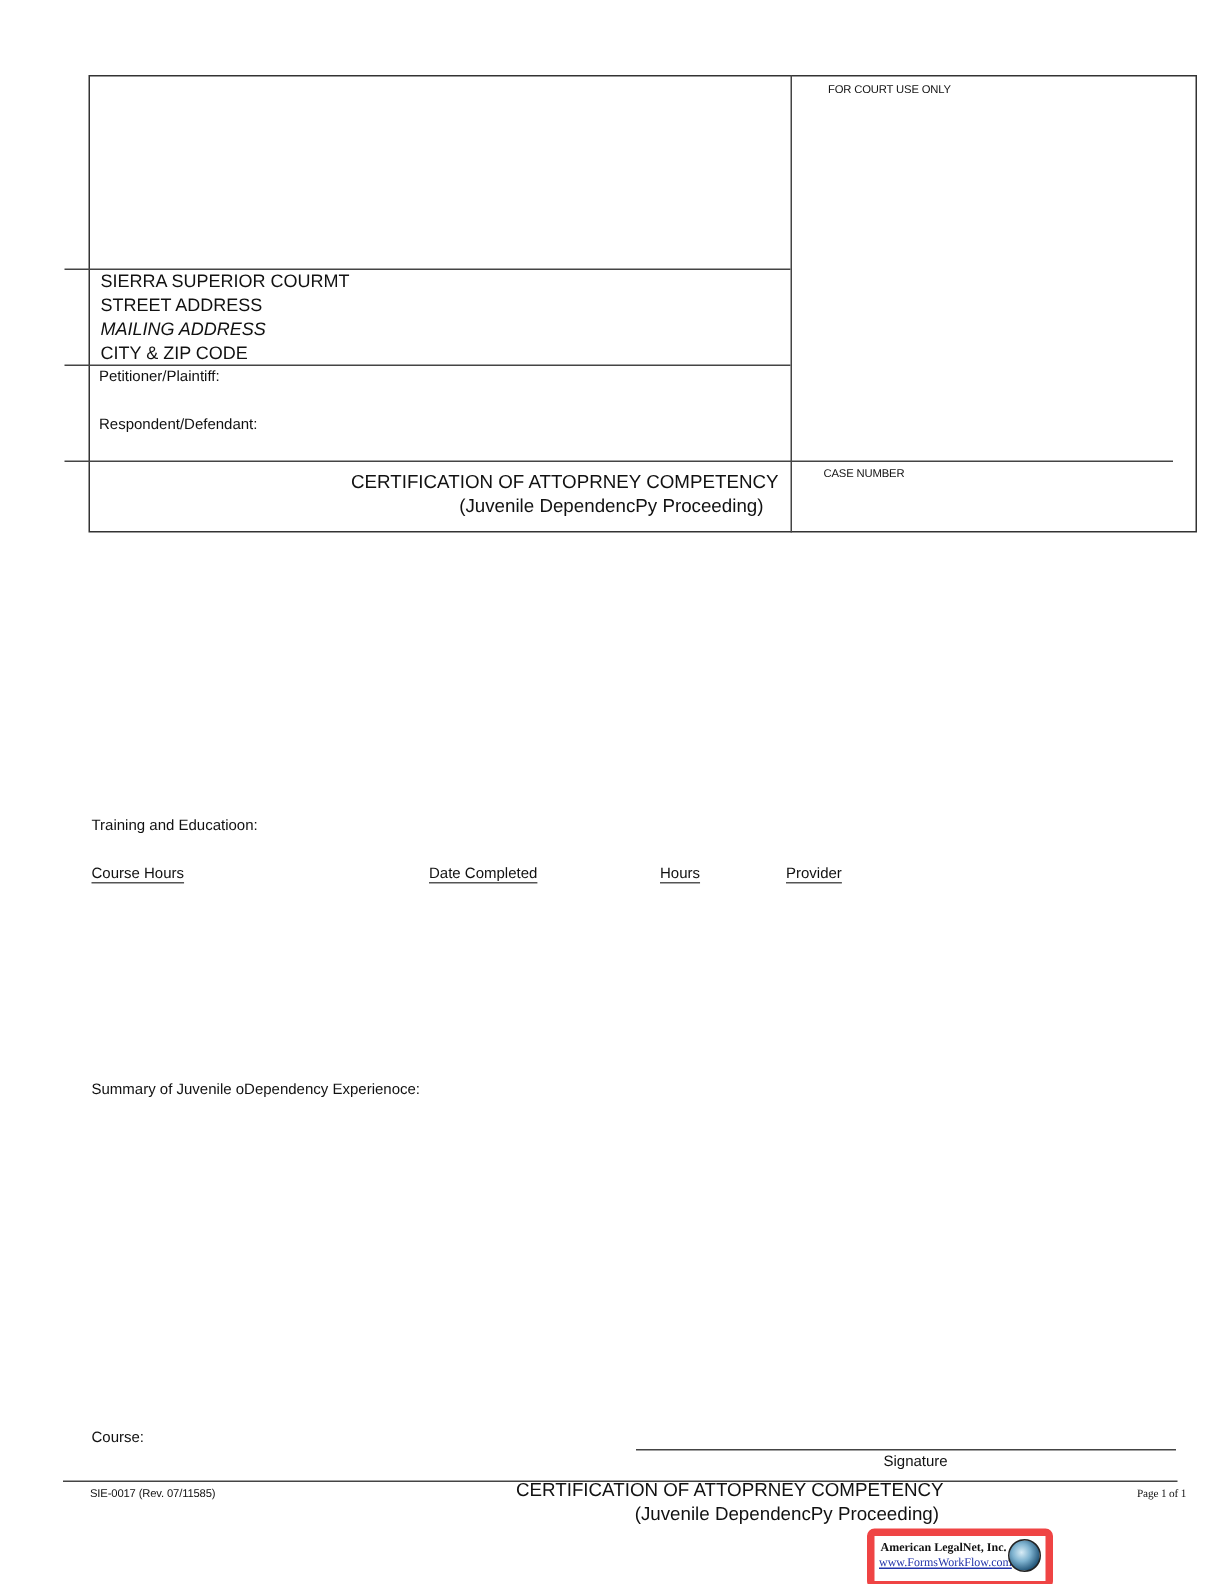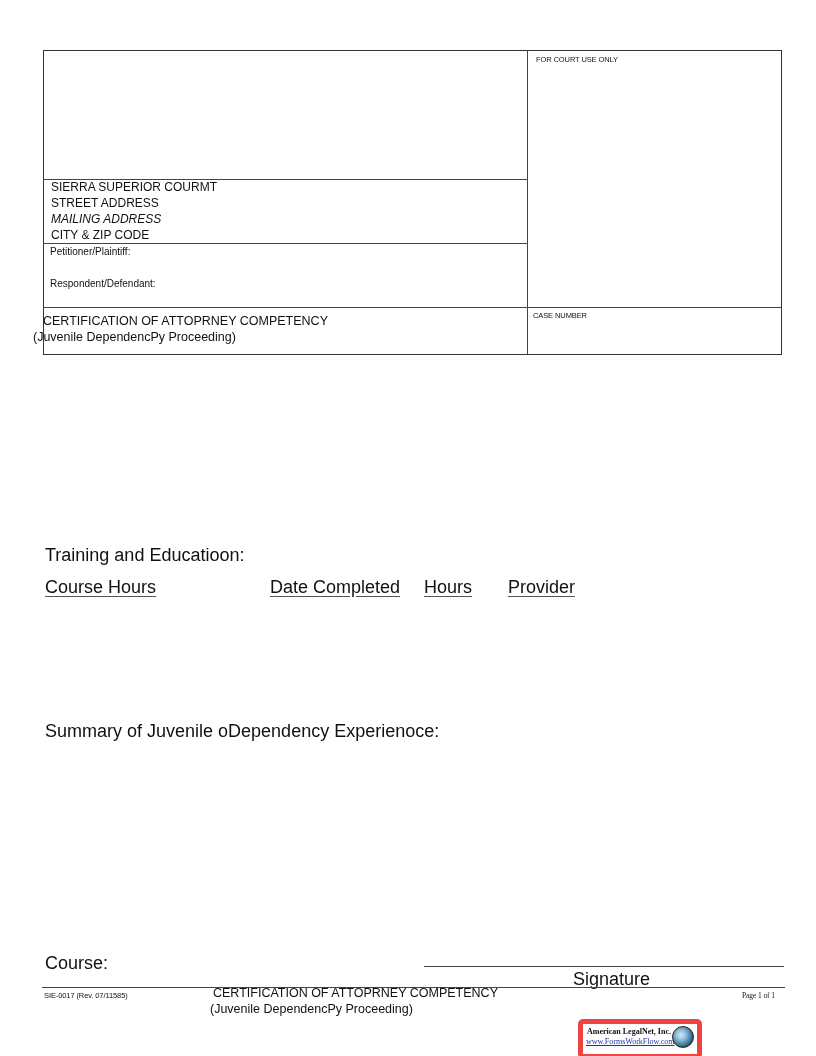--- a/index.html
+++ b/index.html
@@ -1,25 +1,25 @@
 <!DOCTYPE html>
 <html><head>
 <meta charset="utf-8">
 <style>
   html, body { margin: 0; padding: 0; background: #ffffff; }
   body { width: 816px; height: 1056px; position: relative; overflow: hidden; font-family: "Liberation Sans", sans-serif; color: #111; }
-  .abs { position: absolute; }
+  .abs { position: absolute; margin-left: 16px; }
   .box { border: 1px solid #333; box-sizing: border-box; }
   .hline { position: absolute; height: 1px; background: #444; }
   .vline { position: absolute; width: 1px; background: #444; }
   .tiny { font-size: 7.5px; letter-spacing: -0.1px; }
   .small { font-size: 10px; }
   .med { font-size: 12px; }
-  .lg { font-size: 18px; }
-  .center { text-align: left; }
+  .lg { font-size: 10px; }
+  .center { text-align: right; }
   .ul { text-decoration: underline; text-underline-offset: 3px; text-decoration-color: #555; }
   .logo { position: absolute; left: 578px; top: 1019px; width: 124px; height: 40px; border: 5px solid #ef4444; border-radius: 5px; box-sizing: border-box; background: #fff; }
   .logo-name { position: absolute; left: 4px; top: 3px; font-family: "Liberation Serif", serif; font-size: 8px; font-weight: bold; }
   .logo-url { position: absolute; left: 3px; top: 13px; font-family: "Liberation Serif", serif; font-size: 8px; color: #2233aa; text-decoration: underline; }
   .logo-globe { position: absolute; right: 3px; top: 2px; width: 22px; height: 22px; border-radius: 50%; background: radial-gradient(circle at 40% 40%, #d8ecf6 0%, #7fb3d0 35%, #2a5d80 70%, #111 100%); border: 1px solid #222; box-sizing: border-box; }
 </style>
 </head>
 <body>
 
 <div class="abs box" style="left:43px; top:50px; width:739px; height:305px;"></div>

